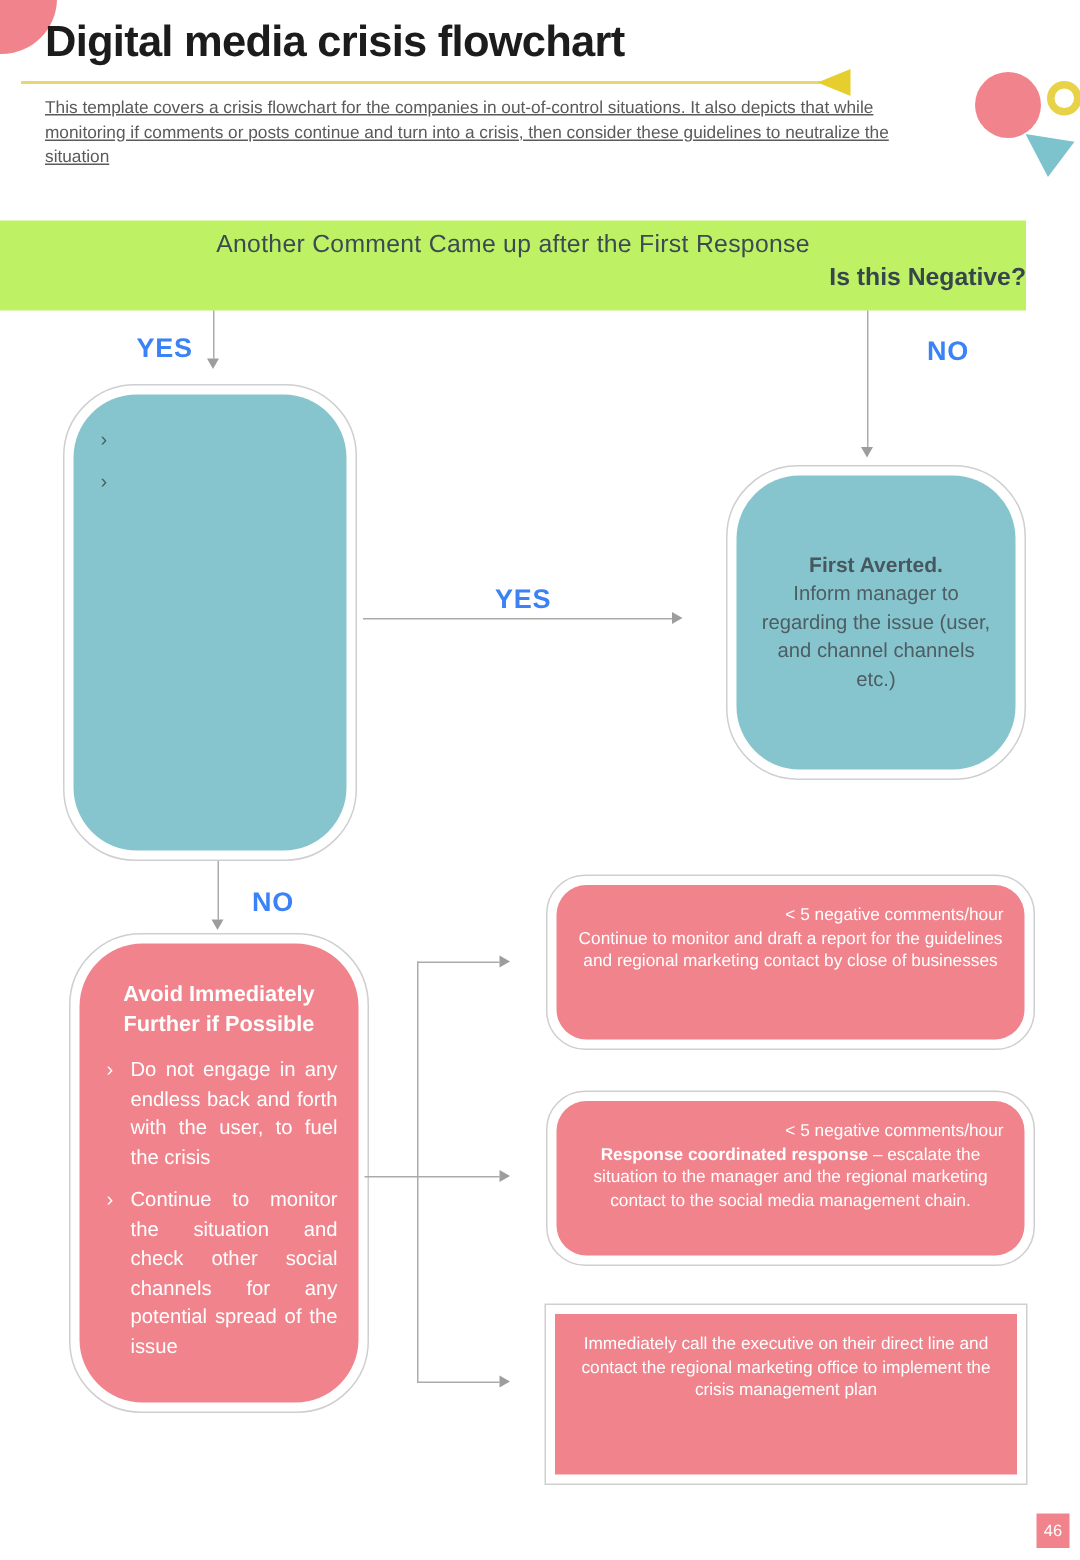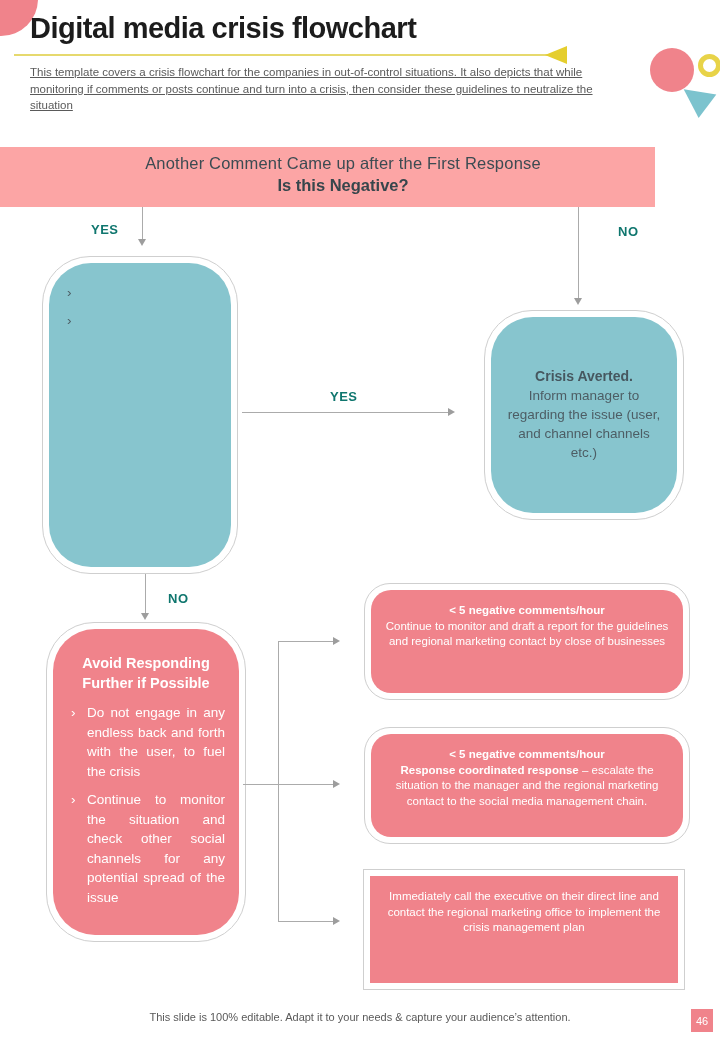--- a/index.html
+++ b/index.html
@@ -18,26 +18,26 @@
 
   
   .title{position:absolute;left:30px;top:12px;font-size:29px;font-weight:bold;color:#1c1c1c;letter-spacing:-0.5px;}
   .title-line{position:absolute;left:14px;top:54px;width:534px;height:2px;background:#e6d96e;}
   .title-arrow{position:absolute;left:545px;top:46px;width:0;height:0;
                border-top:9px solid transparent;border-bottom:9px solid transparent;
                border-right:22px solid #e5ce2e;}
   .subtitle{position:absolute;left:30px;top:64px;width:592px;font-size:11.5px;line-height:16.5px;color:#5a5a5a;text-decoration:underline;}
 
   
-  .banner{position:absolute;left:0;top:147px;width:624px;height:60px;background:#fca5a5;text-align:center;padding-left:31px;}
+  .banner{position:absolute;left:0;top:147px;width:684px;height:60px;background:#bef264;text-align:center;}
   .banner-l1{padding-top:7px;font-size:16.5px;color:#3c4b52;letter-spacing:0.2px;}
-  .banner-l2{padding-top:3px;font-size:16.5px;font-weight:bold;color:#37464c;}
+  .banner-l2{padding-top:3px;font-size:16.5px;font-weight:bold;color:#37464c;text-align:right;}
 
   
-  .lbl{position:absolute;font-size:13px;font-weight:bold;color:#0f766e;letter-spacing:0.5px;}
+  .lbl{position:absolute;font-size:18px;font-weight:bold;color:#3b82f6;letter-spacing:0.5px;}
 
   
   .vline,.hline{position:absolute;background:#ababab;}
   .vline{width:1px;} .hline{height:1px;}
   .arr-d{position:absolute;width:0;height:0;border-left:4px solid transparent;
          border-right:4px solid transparent;border-top:7px solid #9d9d9d;}
   .arr-r{position:absolute;width:0;height:0;border-top:4px solid transparent;
          border-bottom:4px solid transparent;border-left:7px solid #9d9d9d;}
 
   
@@ -54,21 +54,21 @@
   .b-text{flex:1;text-align:justify;}
   .offer-q{margin-top:6px;font-size:14px;font-weight:bold;text-align:center;color:#46575f;}
 
   .averted{padding:50px 14px 0 14px;text-align:center;font-size:13.5px;line-height:19px;}
   .averted b{font-size:14px;color:#46575f;}
 
   .avoid-title{padding:24px 10px 0 10px;text-align:center;font-size:14.5px;font-weight:bold;line-height:20px;}
   .avoid .bullets{padding-top:10px;line-height:19.5px;}
 
   .pbox-content{padding:13px 14px 0 14px;text-align:center;font-size:11.5px;line-height:15.5px;}
-  .pbox-content .head{font-weight:bold;}
+  .pbox-content .head{font-weight:normal;text-align:right;}
 
   
   .footer-note{position:absolute;left:0;top:1011px;width:720px;text-align:center;
                font-size:11px;color:#595959;}
   .page-badge{position:absolute;left:691px;top:1009px;width:22px;height:23px;background:#f0838b;
               color:#fff;font-size:11px;display:flex;align-items:center;justify-content:center;}
 </style>
 </head>
 <body>
 
@@ -110,33 +110,33 @@
     </div>
   </div>
 
   <div class="lbl" style="left:330px;top:389px;">YES</div>
   <div class="hline" style="left:242px;top:412px;width:206px;"></div>
   <div class="arr-r" style="left:448px;top:408px;"></div>
 
   <div class="obox r48" style="left:484px;top:310px;width:198px;height:208px;">
     <div class="fill teal r42">
       <div class="averted">
-        <b>Crisis Averted.</b><br>
+        <b>First Averted.</b><br>
         <span>Inform manager to regarding the issue (user, and channel channels etc.)</span>
       </div>
     </div>
   </div>
 
   <div class="lbl" style="left:168px;top:591px;">NO</div>
   <div class="vline" style="left:145px;top:574px;height:39px;"></div>
   <div class="arr-d" style="left:141px;top:613px;"></div>
 
   <div class="obox r48 avoid" style="left:46px;top:622px;width:198px;height:318px;">
     <div class="fill pink r42 avoid">
-      <div class="avoid-title">Avoid Responding Further if Possible</div>
+      <div class="avoid-title">Avoid Immediately Further if Possible</div>
       <div class="bullets">
         <div class="b-item">
           <span class="b-mark">›</span>
           <span class="b-text">Do not engage in any endless back and forth with the user, to fuel the crisis</span>
         </div>
         <div class="b-item">
           <span class="b-mark">›</span>
           <span class="b-text">Continue to monitor the situation and check other social channels for any potential spread of the issue</span>
         </div>
       </div>
@@ -171,16 +171,15 @@
   </div>
 
   <div class="obox" style="left:363px;top:869px;width:320px;height:119px;">
     <div class="fill pink">
       <div class="pbox-content">
         <div>Immediately call the executive on their direct line and contact the regional marketing office to implement the crisis management plan</div>
       </div>
     </div>
   </div>
 
-  <div class="footer-note">This slide is 100% editable. Adapt it to your needs &amp; capture your audience’s attention.</div>
   <div class="page-badge">46</div>
 
 </div>
 
 </body></html>

